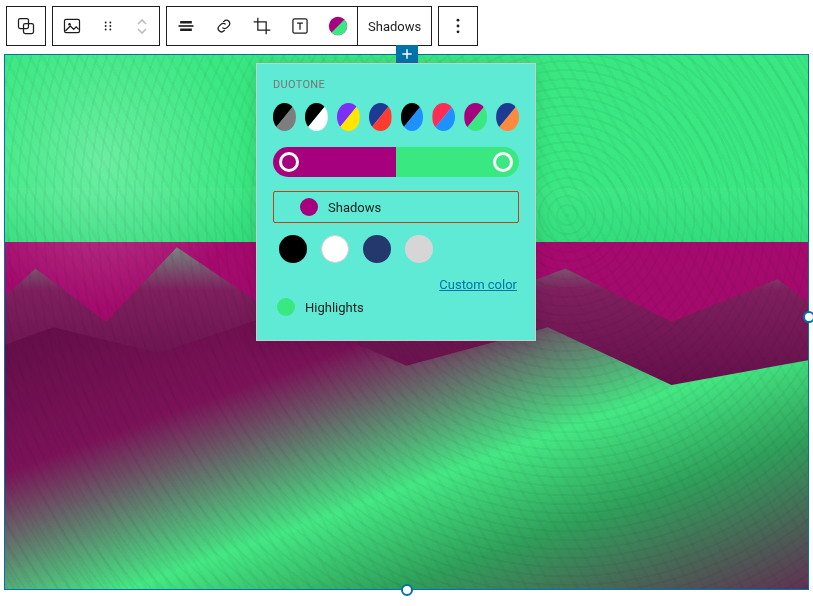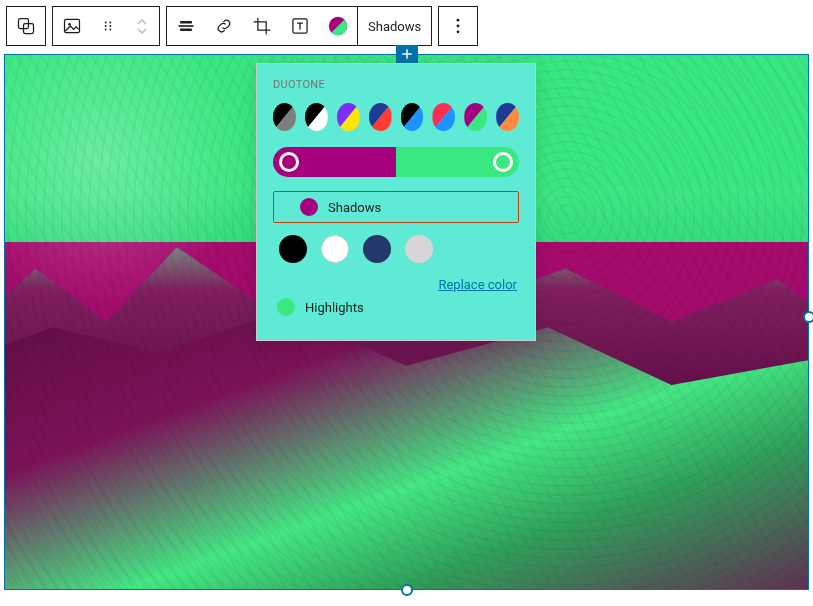--- a/index.html
+++ b/index.html
@@ -271,21 +271,21 @@
   </div>
 
   <div class="swatch-opts" id="shadow-opts">
       <div class="swatch-opt" style="background: rgb(0, 0, 0);"></div>
       <div class="swatch-opt outline" style="background: rgb(255, 255, 255);"></div>
       <div class="swatch-opt" style="background: rgb(36, 56, 110);"></div>
       <div class="swatch-opt" style="background: rgb(214, 214, 214);"></div>
     </div>
 
   <div class="custom-link">
-    <a>Replace color</a>
+    <a>Custom color</a>
   </div>
 
   <div class="field-row plain">
     <div class="field-dot" id="highlight-dot" style="background: rgb(57, 232, 129);"></div>
     <span>Highlights</span>
   </div>
 
 </div>
 
 </body></html>

